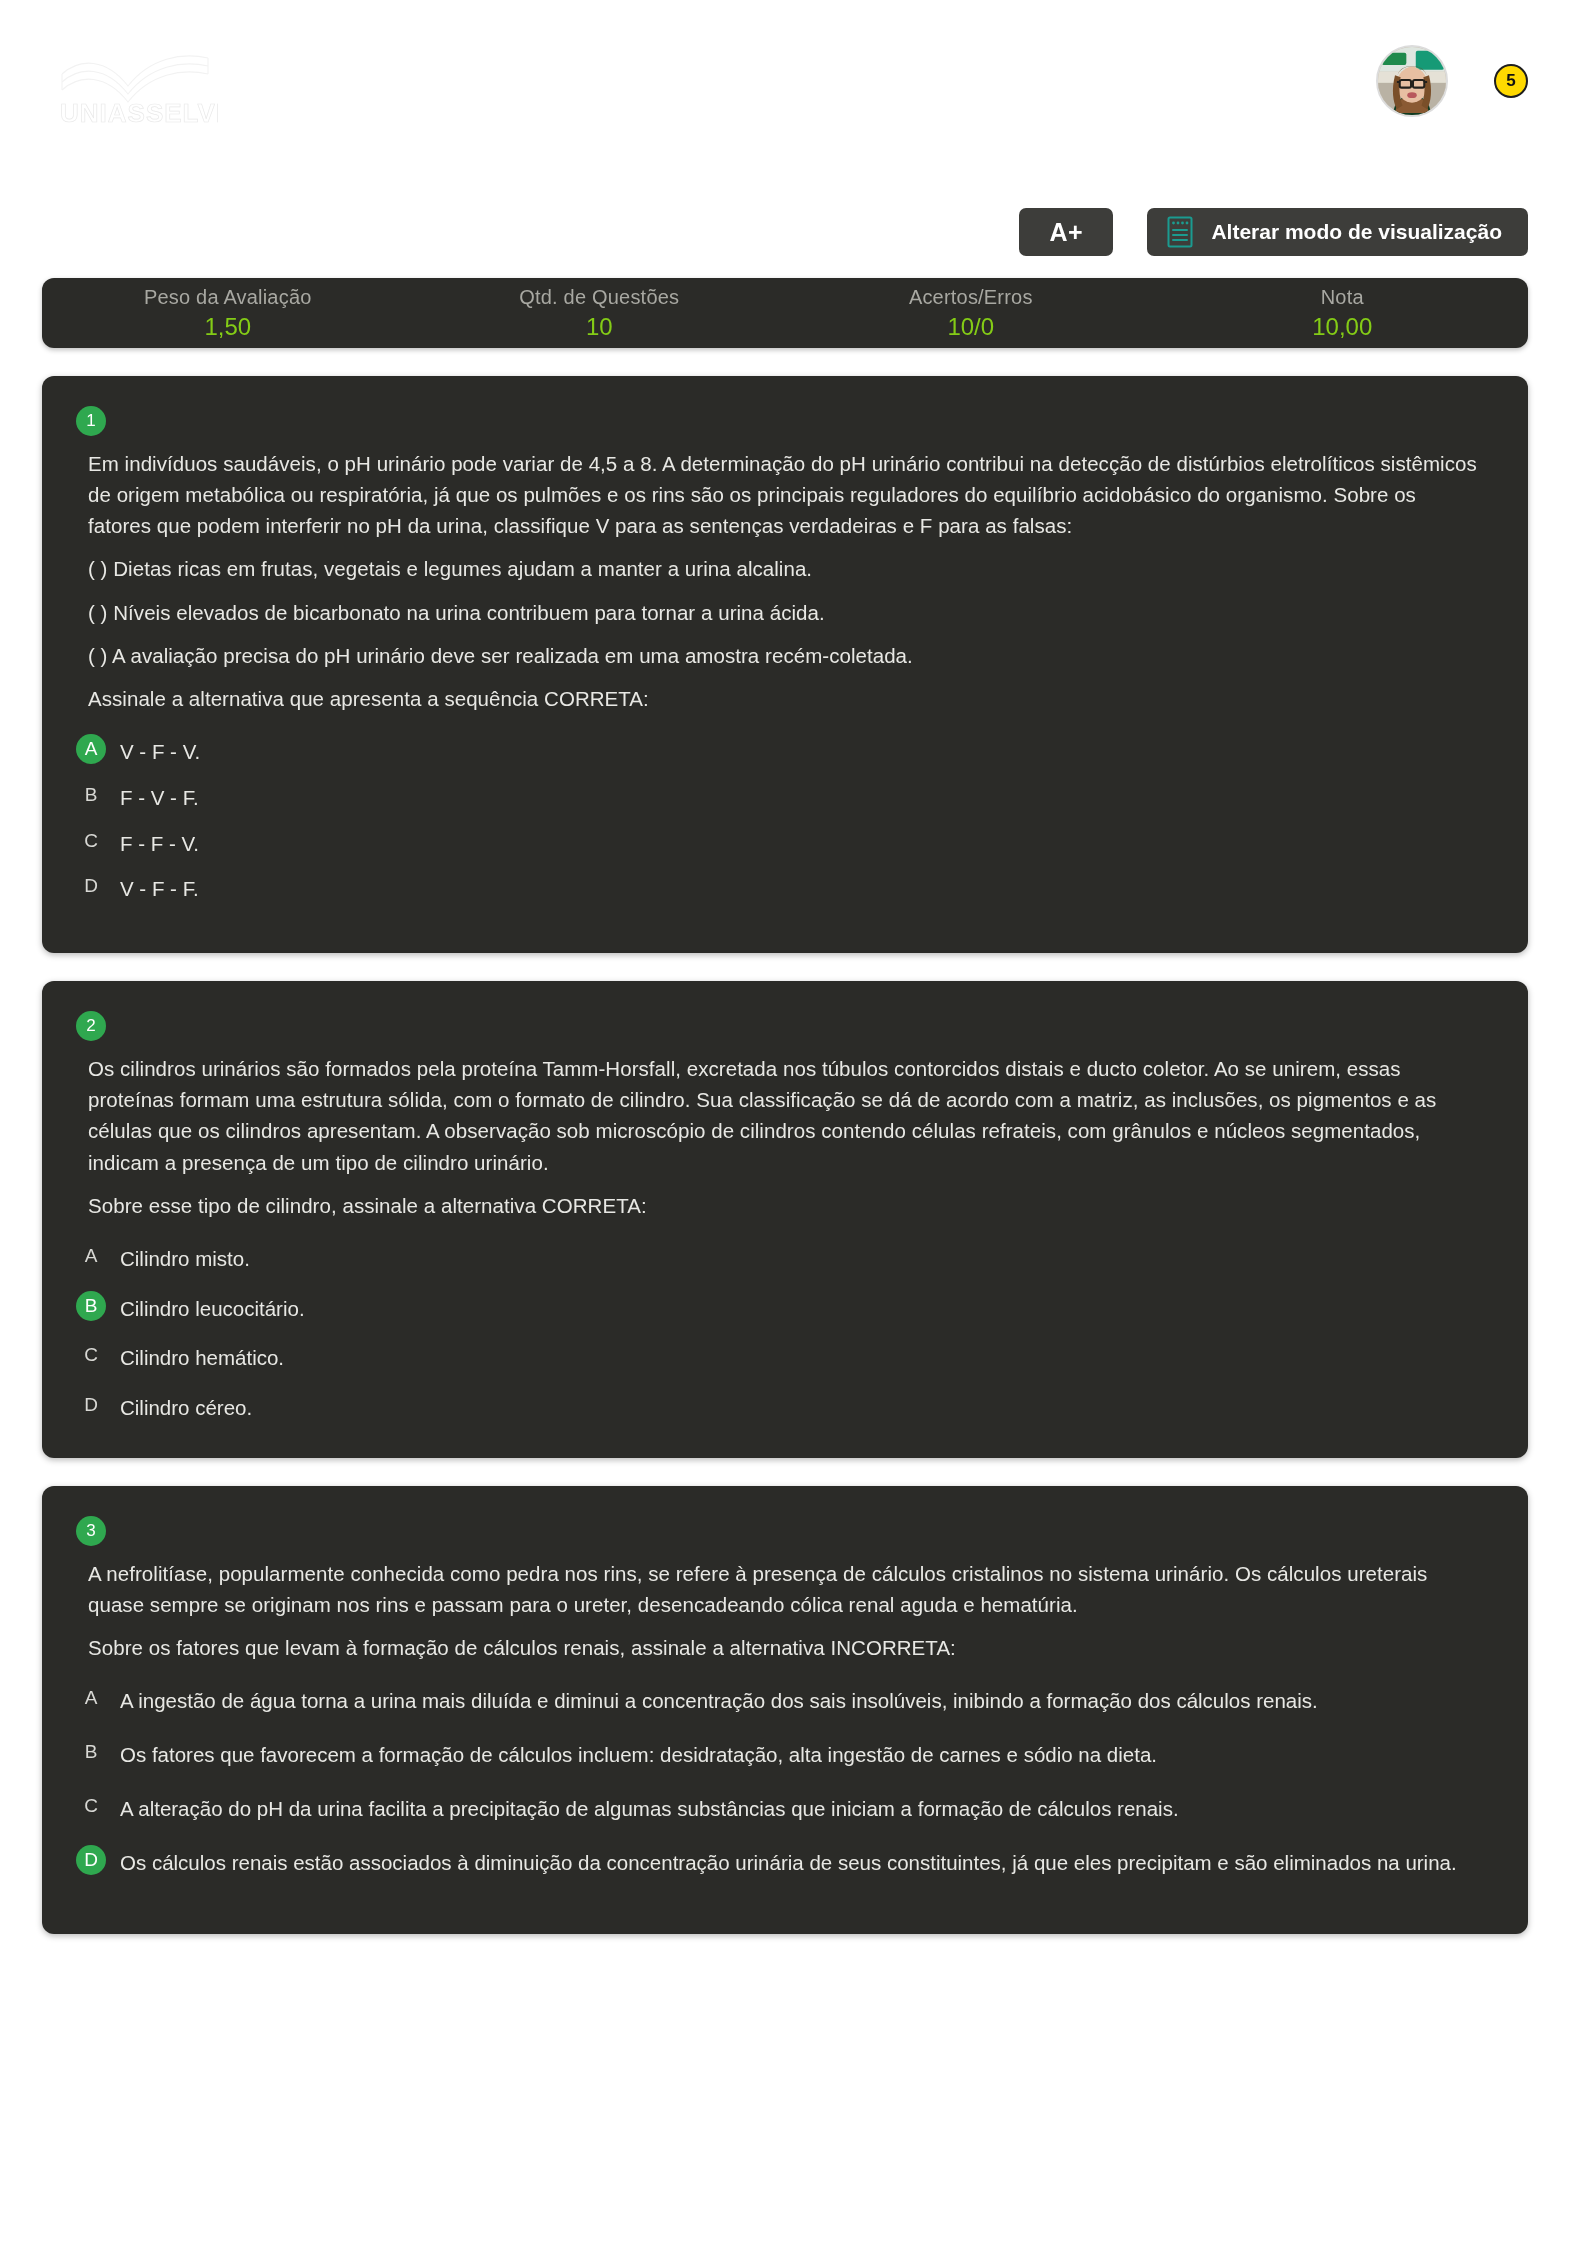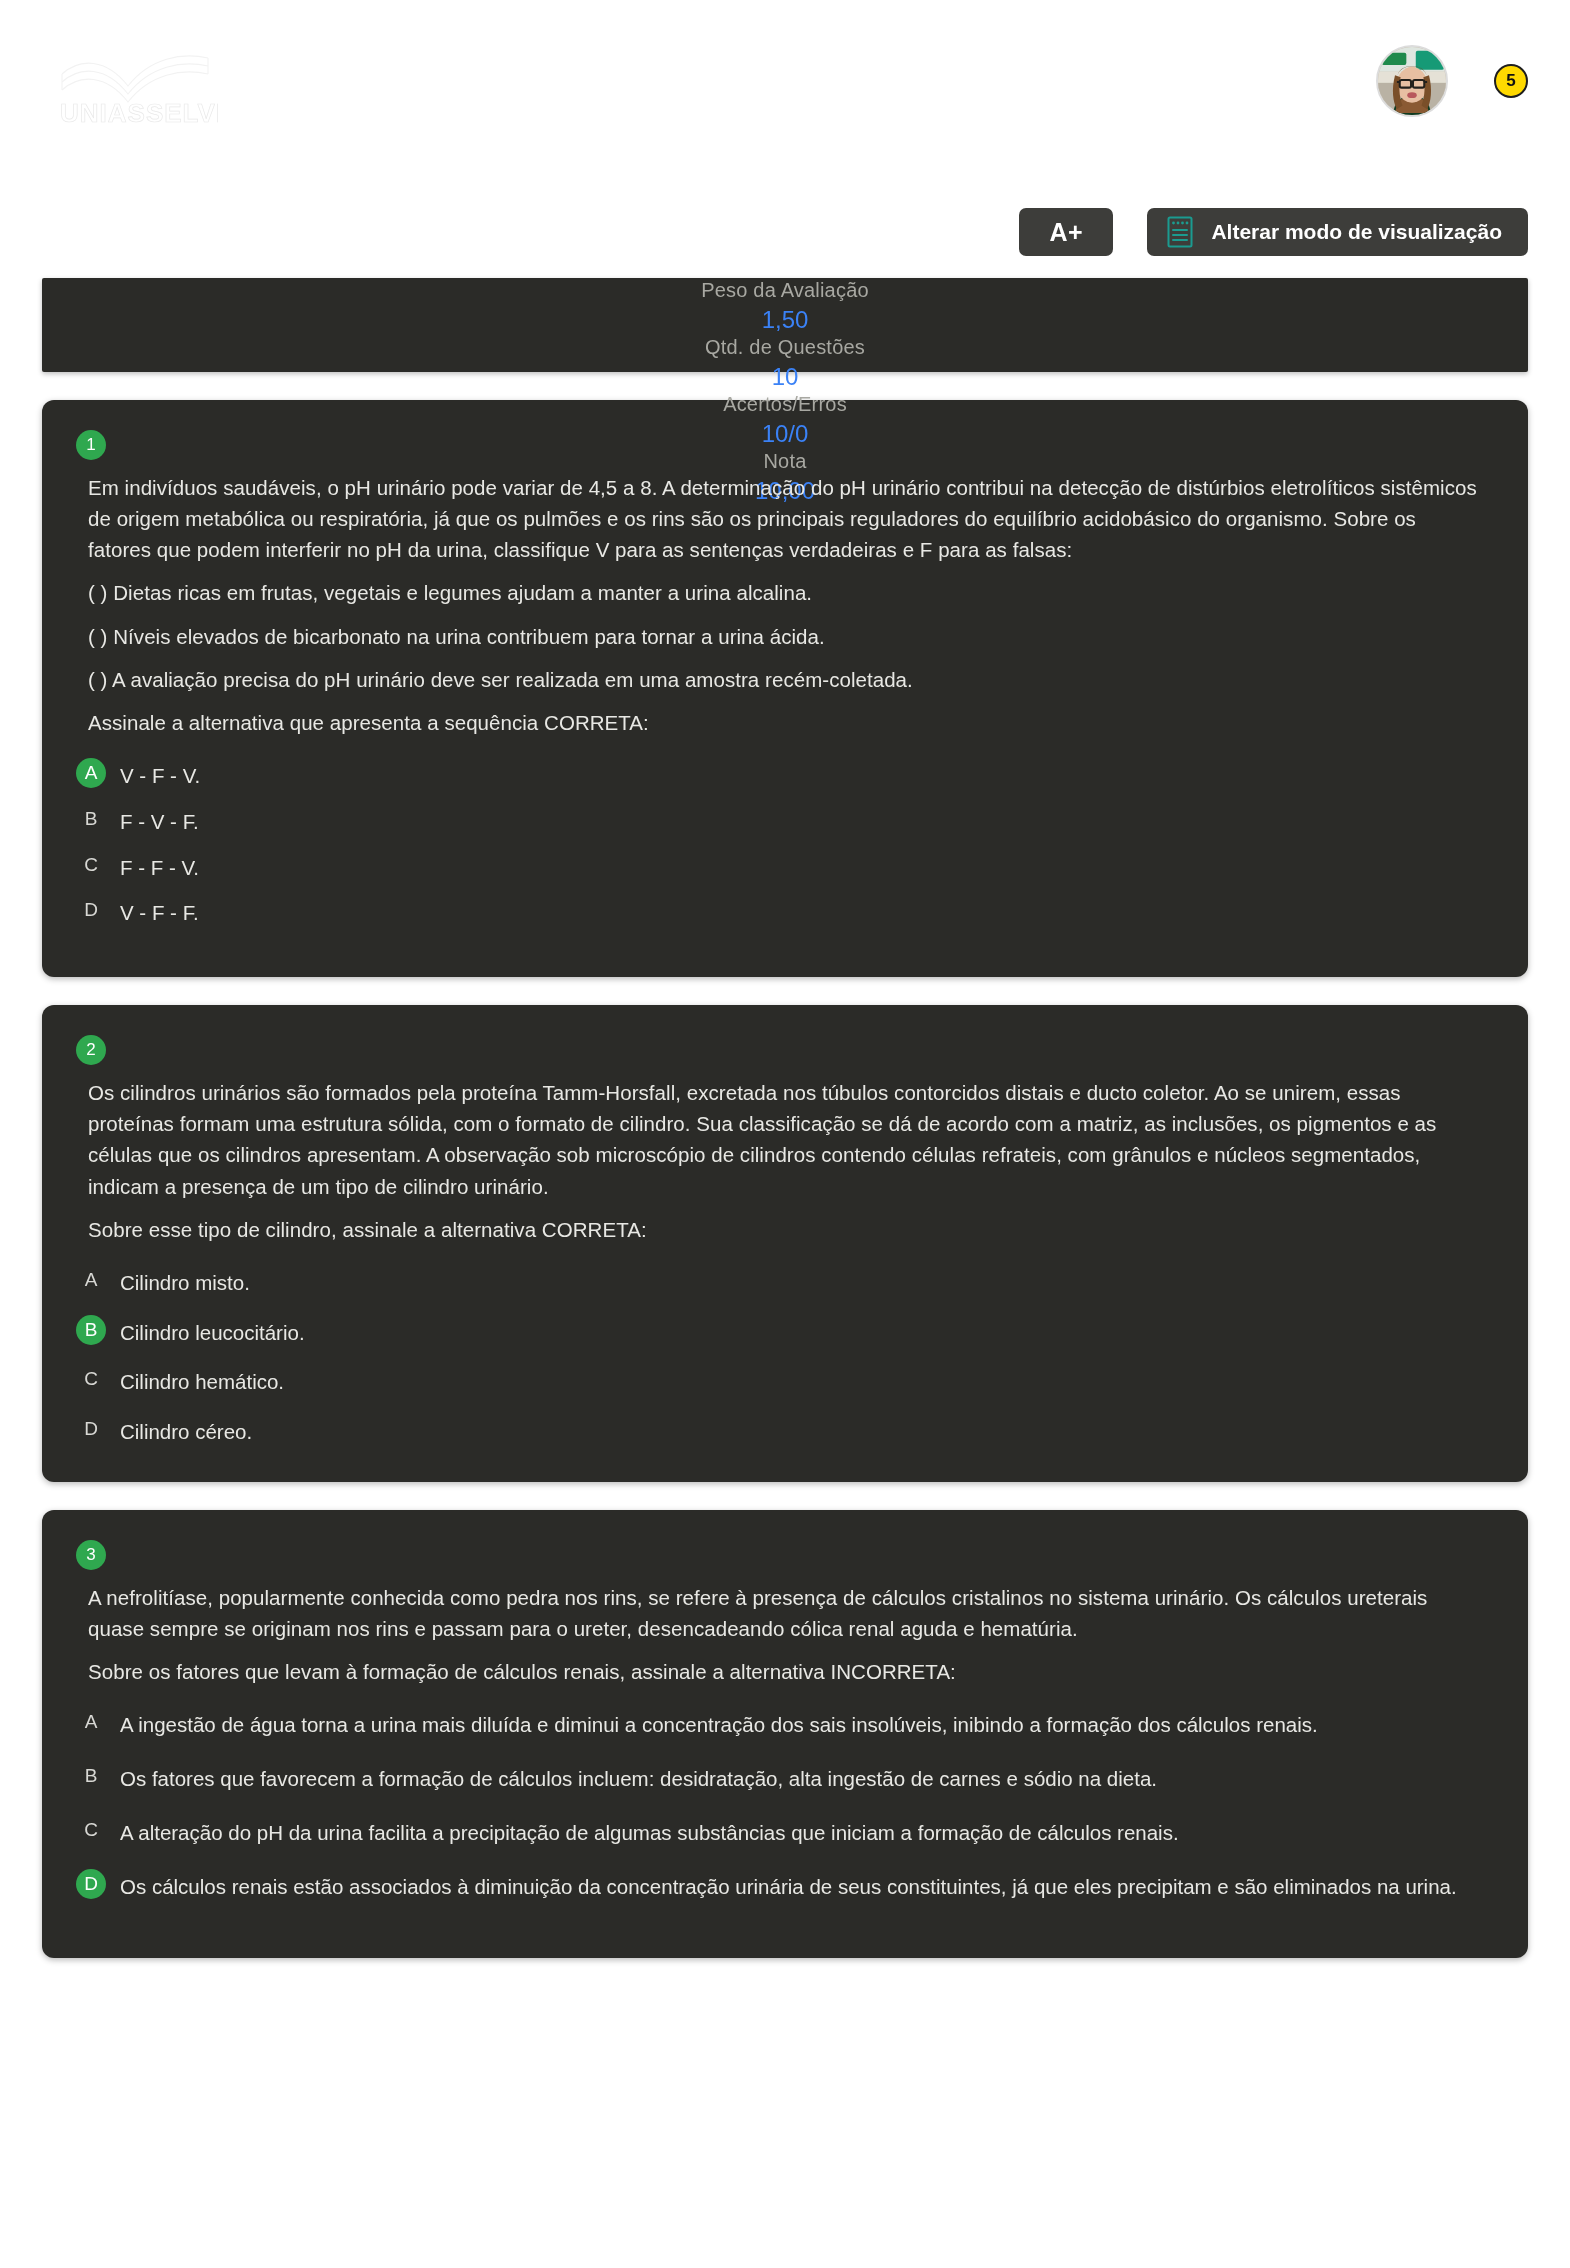--- a/index.html
+++ b/index.html
@@ -114,42 +114,41 @@
     font-size: 21px;
     font-weight: 700;
     margin-left: 20px;
   }
   .btn-viewmode .vm-icon { flex: none; display: block; }
 
   
   .stats {
     margin: 22px 42px 0 42px;
     background: #2b2b28;
-    border-radius: 2px;
-    height: 94px;
+    border-radius: 12px;
+    height: 70px;
     display: flex;
     align-items: center;
     box-shadow: 0 2px 5px rgba(0,0,0,.25);
-    flex-direction: column;
   }
   .stat {
     flex: 1 1 0;
     text-align: center;
     line-height: 1.25;
   }
   .stat-label {
     display: block;
     color: #a8a8a2;
     font-size: 20px;
     font-weight: 400;
     letter-spacing: .2px;
   }
   .stat-value {
     display: block;
-    color: #3b82f6;
+    color: #84cc16;
     font-size: 24px;
     font-weight: 400;
     margin-top: 2px;
   }
 
   
   .cards { margin: 0 42px; }
 
   .qcard {
     background: #2b2b28;

